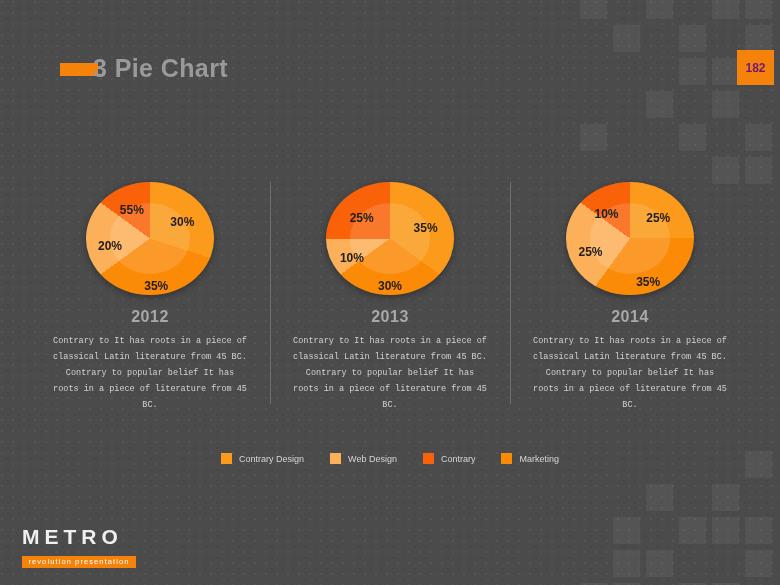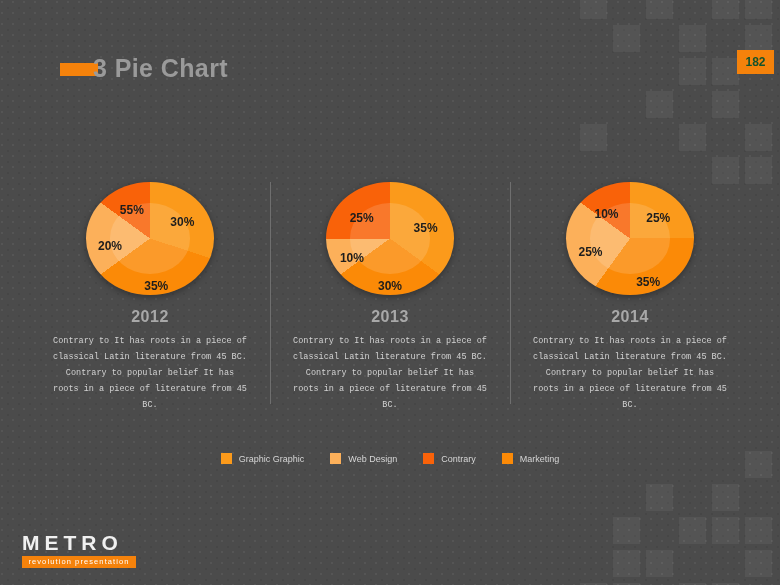--- a/index.html
+++ b/index.html
@@ -65,23 +65,23 @@
     color: #9a9a9a;
     letter-spacing: 0.4px;
     line-height: 40px;
     white-space: nowrap;
   }
   #page-badge {
     position: absolute;
     top: 50px;
     right: 6px;
     width: 37px;
-    height: 24px;
+    height: 35px;
     background: #f5820b;
-    color: #14532d;
+    color: #701a75;
     font-size: 12px;
     font-weight: bold;
     display: flex;
     align-items: center;
     justify-content: center;
   }
 
   
   #columns {
     position: absolute;
@@ -190,21 +190,21 @@
     width: 118px;
   }
   #logo-name {
     font-size: 21px;
     font-weight: bold;
     color: #f0f0f0;
     letter-spacing: 5px;
     line-height: 22px;
   }
   #logo-tag {
-    margin-top: 2px;
+    margin-top: 8px;
     background: #f5820b;
     color: #ffffff;
     font-size: 7.5px;
     letter-spacing: 1.1px;
     text-align: center;
     padding: 1px 0 2px;
     width: 114px;
   }
   #watermark {
     position: absolute;
@@ -299,21 +299,21 @@
           <div class="pie-label" style="left: 40.4886px; top: 31.6393px;">10%</div>
         </div>
         <div class="year">2014</div>
         <div class="desc">Contrary to It has roots in a piece of classical Latin literature from 45 BC. Contrary to popular belief It has roots in a piece of literature from 45 BC.</div>
       </div>
     </div>
 
   <div id="legend">
       <div class="legend-item">
         <span class="legend-swatch" style="background: rgb(251, 154, 27);"></span>
-        <span class="legend-label">Graphic Graphic</span>
+        <span class="legend-label">Contrary Design</span>
       </div>
       <div class="legend-item">
         <span class="legend-swatch" style="background: rgb(252, 176, 90);"></span>
         <span class="legend-label">Web Design</span>
       </div>
       <div class="legend-item">
         <span class="legend-swatch" style="background: rgb(249, 98, 9);"></span>
         <span class="legend-label">Contrary</span>
       </div>
       <div class="legend-item">

